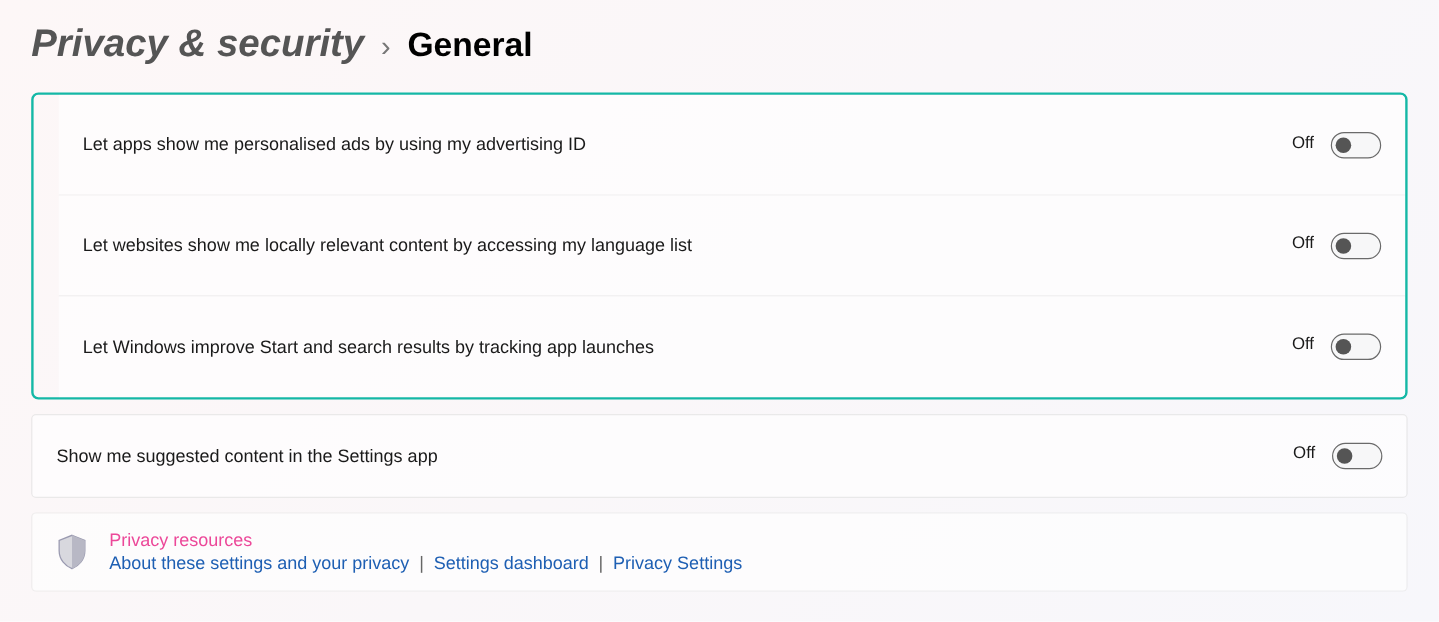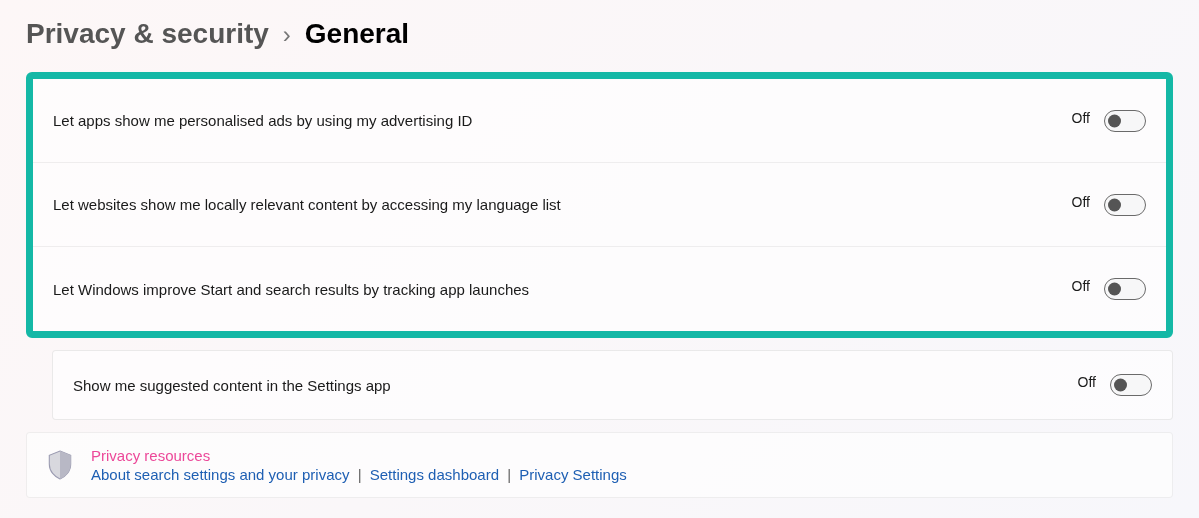--- a/index.html
+++ b/index.html
@@ -14,58 +14,59 @@
     .page {
       padding: 18px 26px;
     }
     .breadcrumb {
       display: flex;
       align-items: baseline;
       gap: 14px;
       margin-bottom: 22px;
     }
     .crumb-parent {
-      font-size: 28px;
+      font-size: 32px;
       font-weight: 600;
       color: #555;
+      font-style: italic;
     }
     .crumb-sep {
       font-size: 24px;
       color: #777;
       font-weight: 400;
     }
     .crumb-current {
       font-size: 28px;
       font-weight: 700;
       color: #000000;
     }
     .highlight-box {
-      border: 7px solid #14b8a6;
+      border: 2px solid #14b8a6;
       border-radius: 6px;
       margin-bottom: 12px;
       overflow: hidden;
+      padding-left: 21px;
     }
     .setting-row {
       display: flex;
       align-items: center;
       justify-content: space-between;
       padding: 0 20px;
       height: 84px;
       background: rgba(255,255,255,0.65);
       border-bottom: 1px solid rgba(0,0,0,0.06);
     }
     .highlight-box .setting-row:last-child {
       border-bottom: none;
     }
     .standalone {
       border: 1px solid rgba(0,0,0,0.08);
       border-radius: 4px;
       margin-bottom: 12px;
       height: 70px;
-      margin-left: 26px;
     }
     .setting-label {
       font-size: 15px;
       color: #1a1a1a;
     }
     .toggle-wrap {
       display: flex;
       align-items: flex-start;
       gap: 14px;
     }
@@ -182,21 +183,21 @@
   <div class="resources">
     <span class="shield-icon">
       <svg viewBox="0 0 24 28">
         <path d="M12 1 L22 5 V13 C22 20 17 25 12 27 C7 25 2 20 2 13 V5 Z" fill="#d8d8de" stroke="#9a9ab0" stroke-width="1"></path>
         <path d="M12 1 L22 5 V13 C22 20 17 25 12 27 V1 Z" fill="#b8b8c5"></path>
       </svg>
     </span>
     <div class="resources-text">
       <span class="resources-title">Privacy resources</span>
       <div class="resources-links">
-        <span class="link">About search settings and your privacy</span>
+        <span class="link">About these settings and your privacy</span>
         <span class="link-sep">|</span>
         <span class="link">Settings dashboard</span>
         <span class="link-sep">|</span>
         <span class="link">Privacy Settings</span>
       </div>
     </div>
   </div>
 </div>
 
 </body></html>

